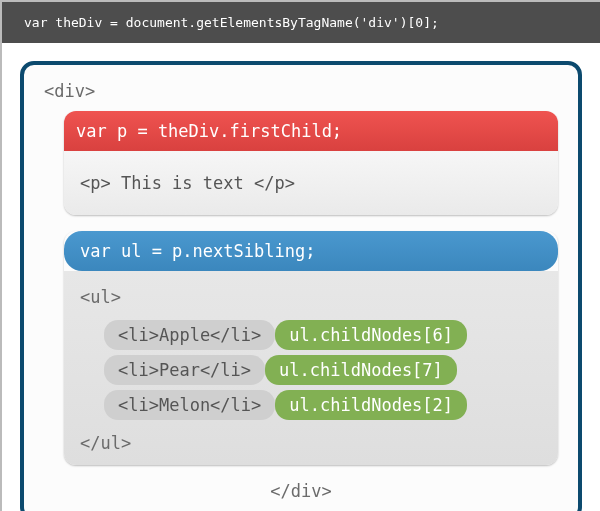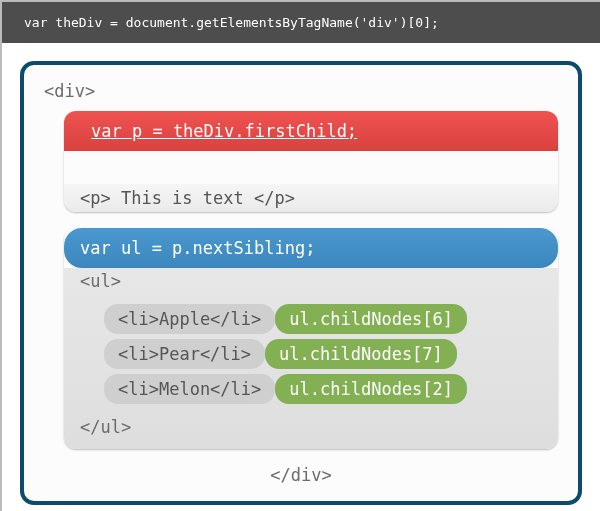--- a/index.html
+++ b/index.html
@@ -44,49 +44,47 @@
   
   .p-box {
     margin: 0 0 16px 20px;
     border-radius: 12px;
     box-shadow: 0 1px 2px rgba(0,0,0,0.25);
     overflow: hidden;
   }
   .p-header {
     background: linear-gradient(#ef5350, #d9413f);
     color: #fff;
-    padding: 10px 27px;
+    padding: 10px 12px;
     white-space: pre;
-    text-decoration: underline;
   }
   .p-content {
     background: linear-gradient(#f6f6f6, #eaeaea);
-    padding: 4px 16px;
+    padding: 22px 16px;
     color: #555;
     white-space: pre;
-    margin-top: 33px;
   }
 
   
   .ul-box {
     margin: 0 0 8px 20px;
     border-radius: 12px;
     box-shadow: 0 1px 2px rgba(0,0,0,0.25);
     overflow: hidden;
   }
   .ul-header {
     background: linear-gradient(#4a98cf, #3b87bd);
     color: #fff;
     padding: 10px 16px;
     white-space: pre;
     border-radius: 18px;
   }
   .ul-content {
     background: linear-gradient(#e7e7e7, #dedede);
-    padding: 1px 16px 10px 16px;
+    padding: 14px 16px 10px 16px;
   }
   .ul-open, .ul-close {
     color: #6b6b6b;
     padding: 2px 0;
   }
   .li-rows {
     padding: 6px 0 6px 24px;
   }
   .li-row {
     display: flex;

